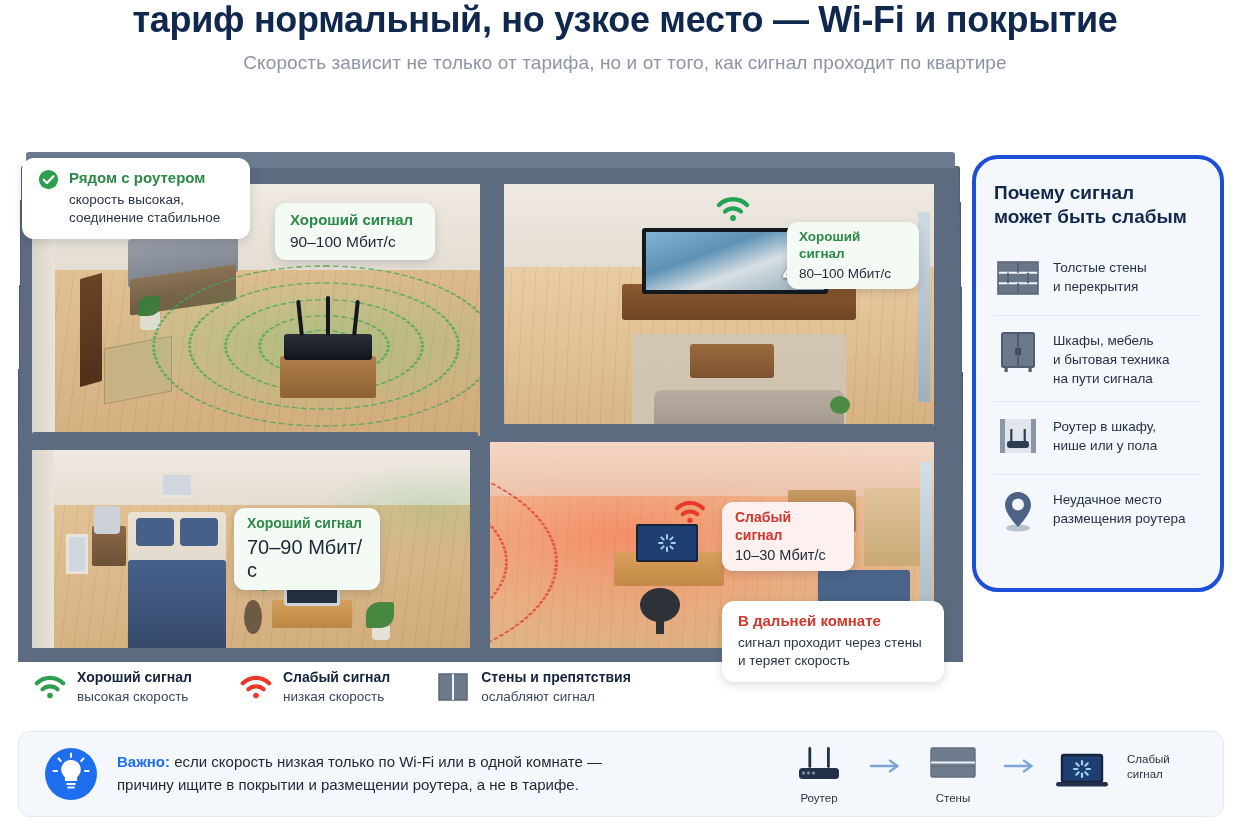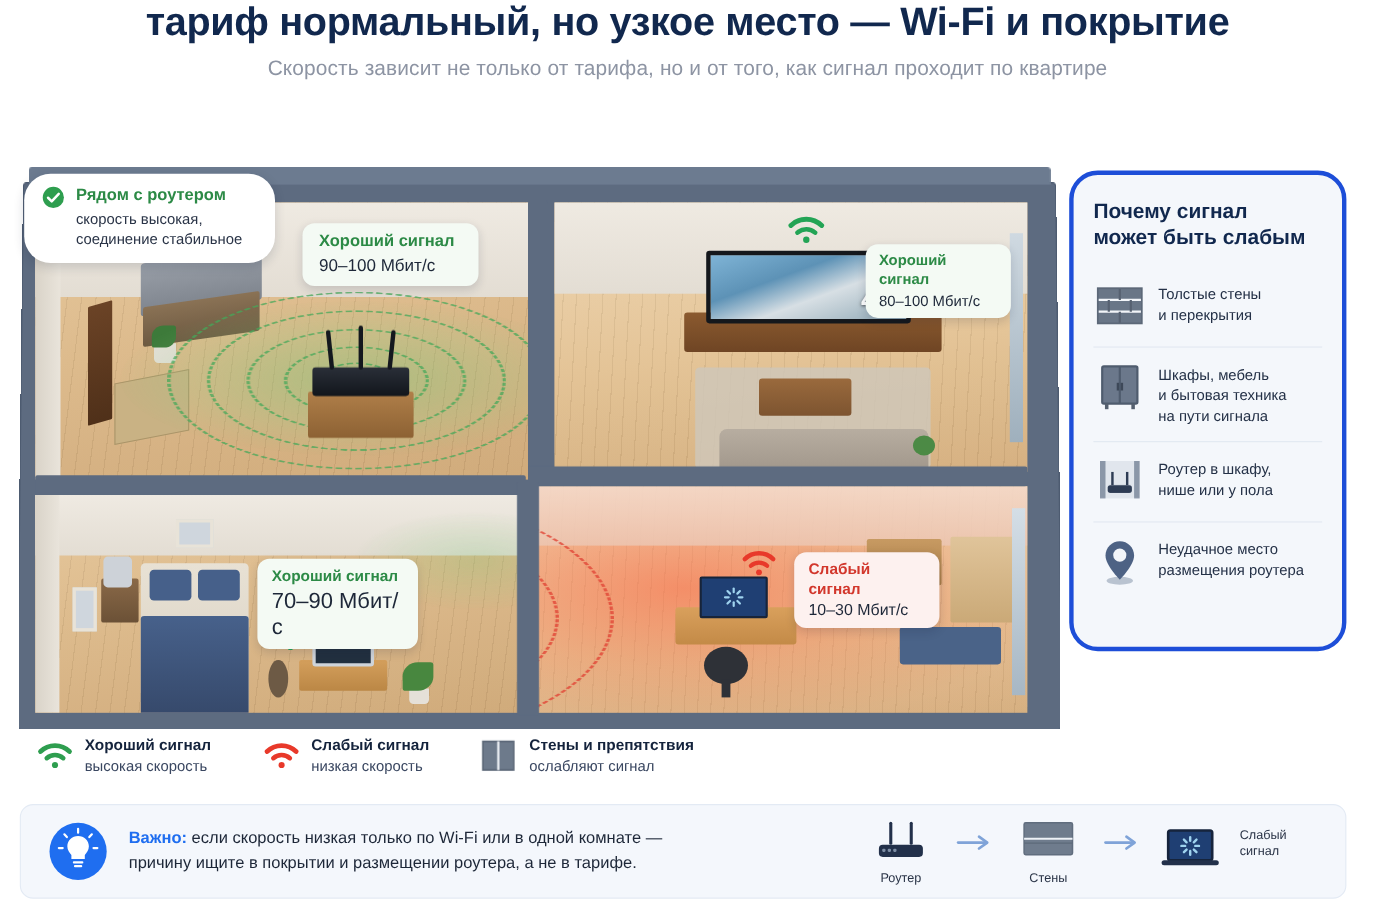--- a/index.html
+++ b/index.html
@@ -118,21 +118,21 @@
   .glow-red {
     position:absolute; border-radius:6px;
     background: radial-gradient(ellipse at 30% 45%, rgba(255,95,60,0.55) 0%, rgba(255,130,90,0.32) 45%, rgba(255,170,140,0.10) 78%, rgba(255,255,255,0) 100%);
   }
 
   
   .wifi { position:absolute; display:block; }
 
   
   .bubble {
-    position:absolute; background:#ffffff; border-radius:24px;
+    position:absolute; background:#ffffff; border-radius:12px;
     box-shadow:0 3px 10px rgba(18,30,55,0.16);
     padding:10px 16px 11px 16px;
   }
   .chip {
     position:absolute; border-radius:11px; padding:8px 15px 9px 15px;
     box-shadow:0 3px 9px rgba(18,30,55,0.15);
   }
   .chip-good { background:#f4faf4; }
   .chip-bad  { background:#fdf1ef; }
   .chip-title { font-size:15px; font-weight:700; line-height:1.25; }
@@ -341,20 +341,25 @@
   <div class="chip chip-good" style="left:234px;top:508px;width:146px;padding:7px 13px 8px 13px;">
     <div class="chip-title good" style="font-size:14px;">Хороший сигнал</div>
     <div class="chip-val" style="font-size:20px;">70–90 Мбит/с</div>
   </div>
 
   <div class="chip chip-bad" style="left:722px;top:502px;width:132px;padding:7px 13px 8px 13px;">
     <div class="chip-title bad" style="font-size:14px;">Слабый сигнал</div>
     <div class="chip-val" style="font-size:14.5px;">10–30 Мбит/с</div>
   </div>
 
+  <div class="bubble" style="left:722px;top:601px;width:222px;">
+    <div class="b-title red">В дальней комнате</div>
+    <div class="b-line" style="margin-top:3px;">сигнал проходит через стены</div>
+    <div class="b-line">и теряет скорость</div>
+  </div>
 
   <div class="panel">
     <div class="panel-title">
       <div>Почему сигнал</div>
       <div>может быть слабым</div>
     </div>
 
     <div class="panel-row">
       <div class="panel-ico">
         <svg viewBox="0 0 44 44" style="width:44px;height:44px;">

